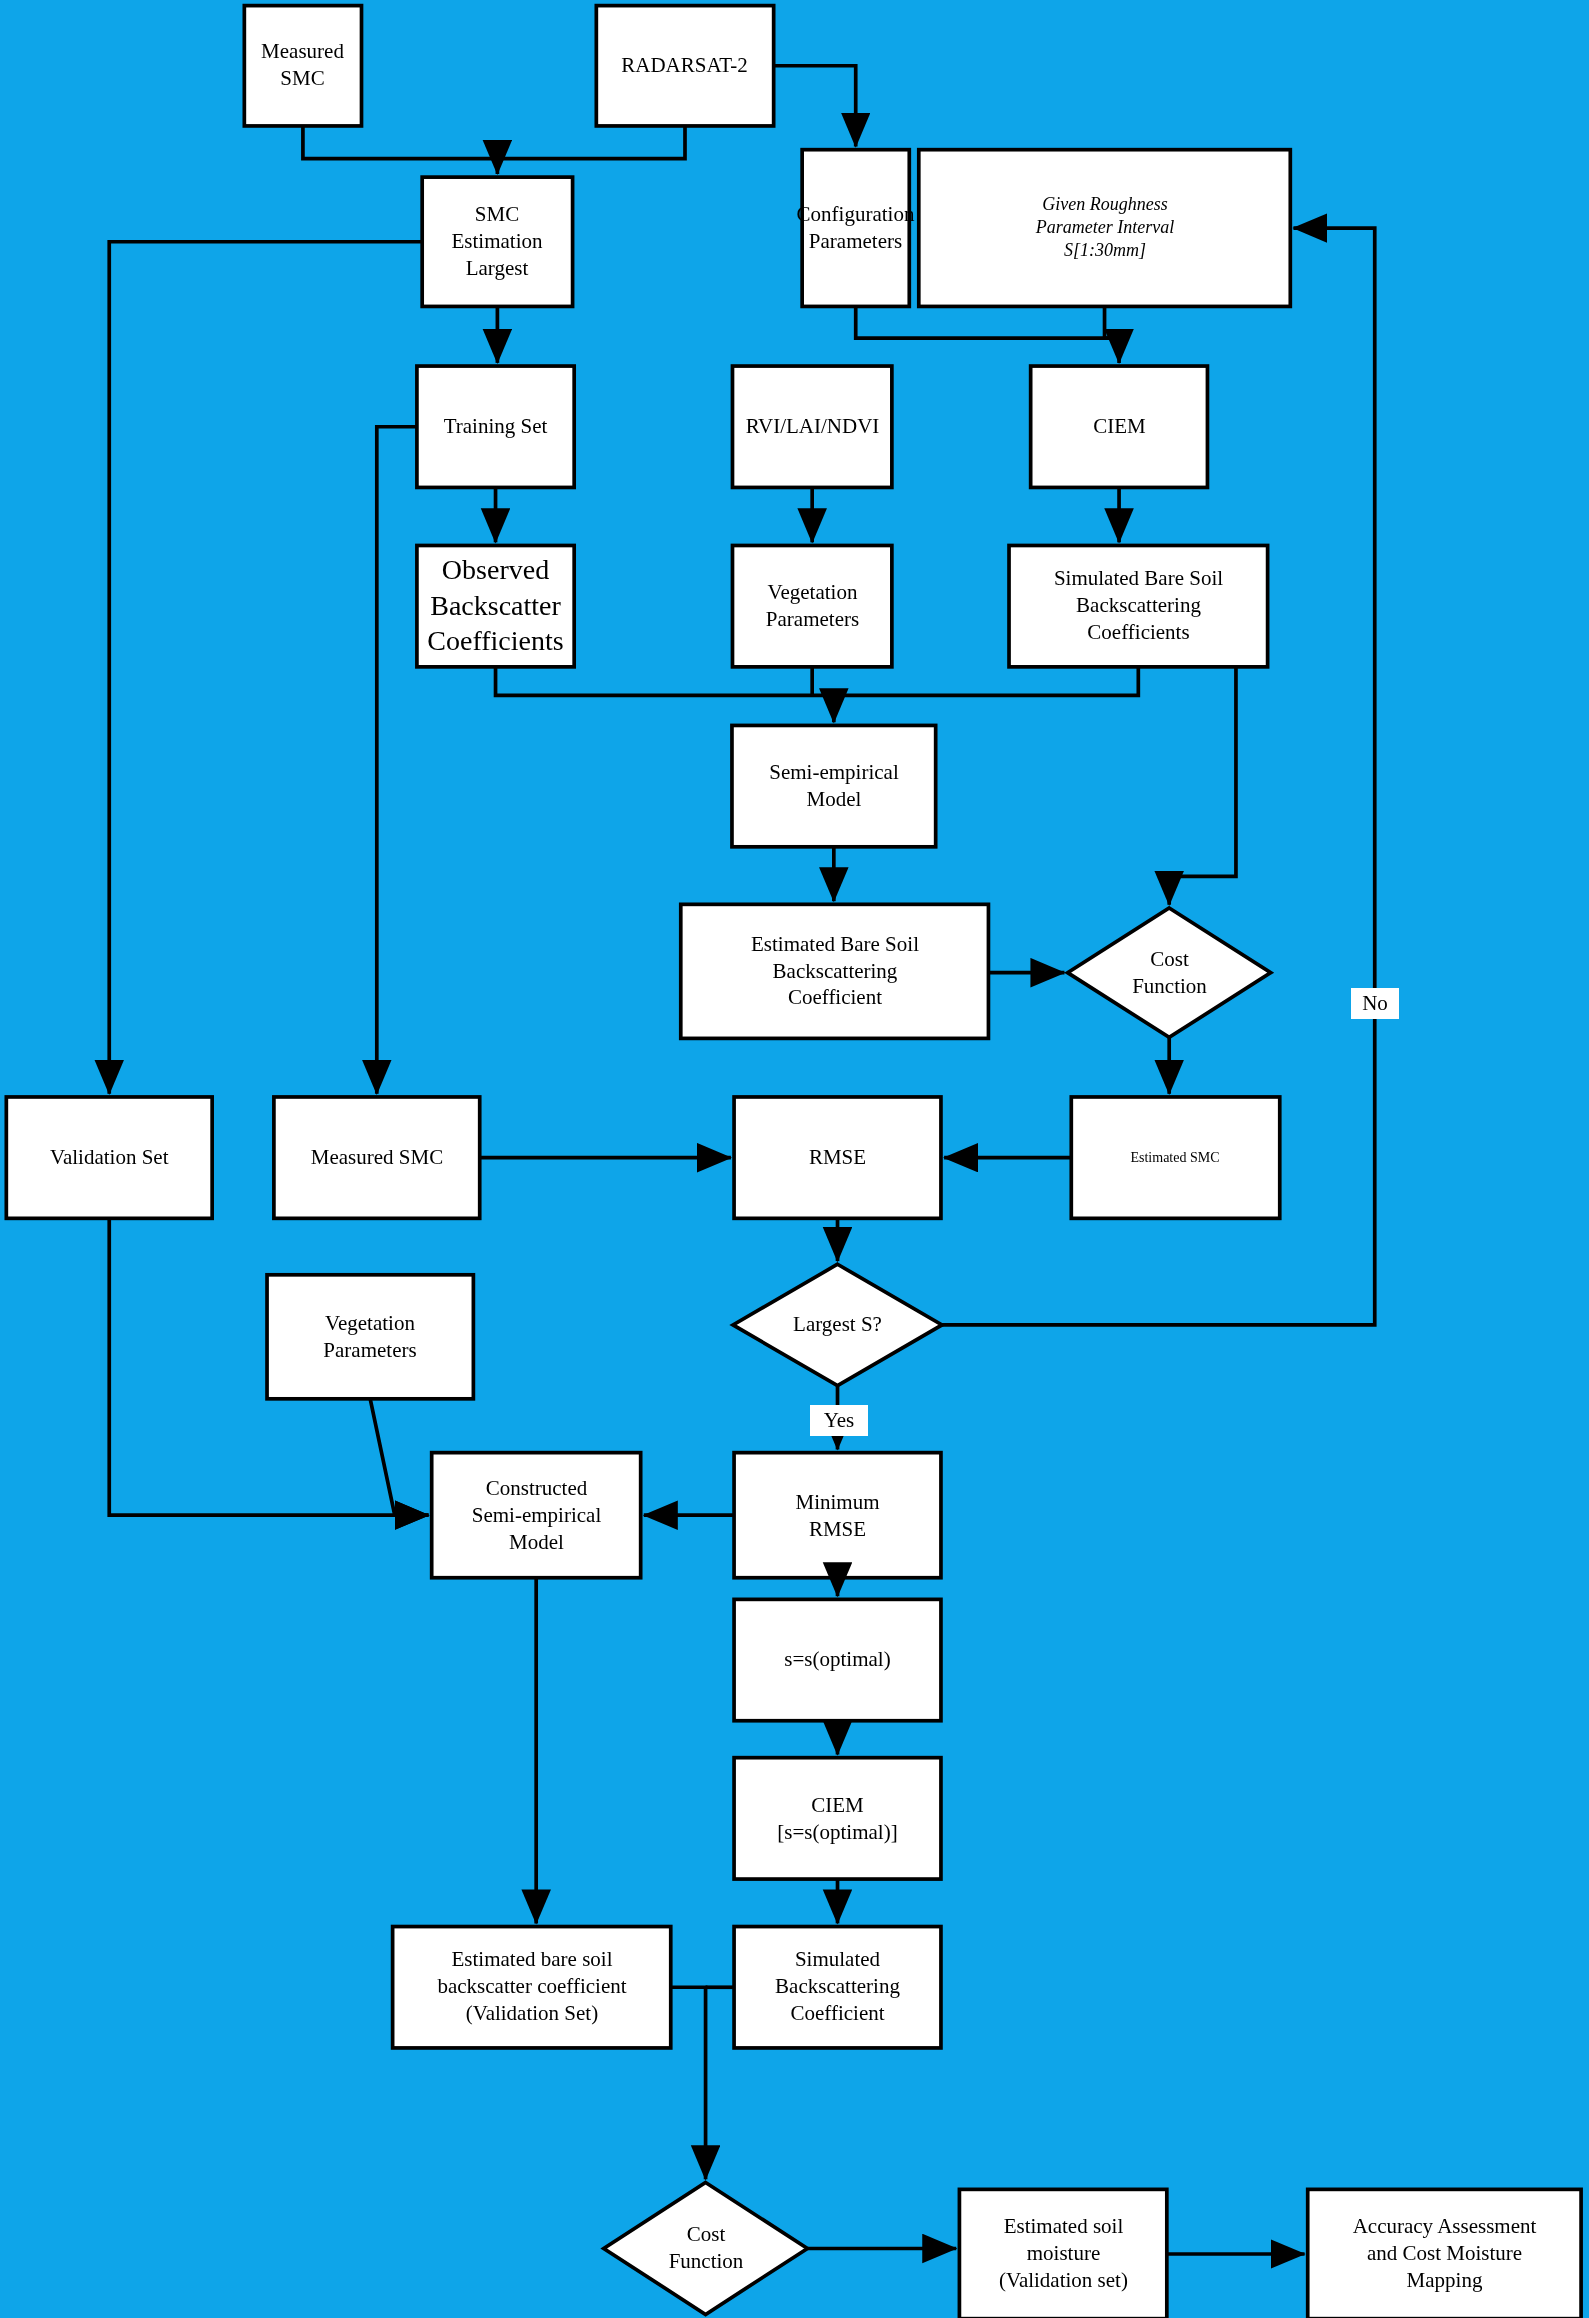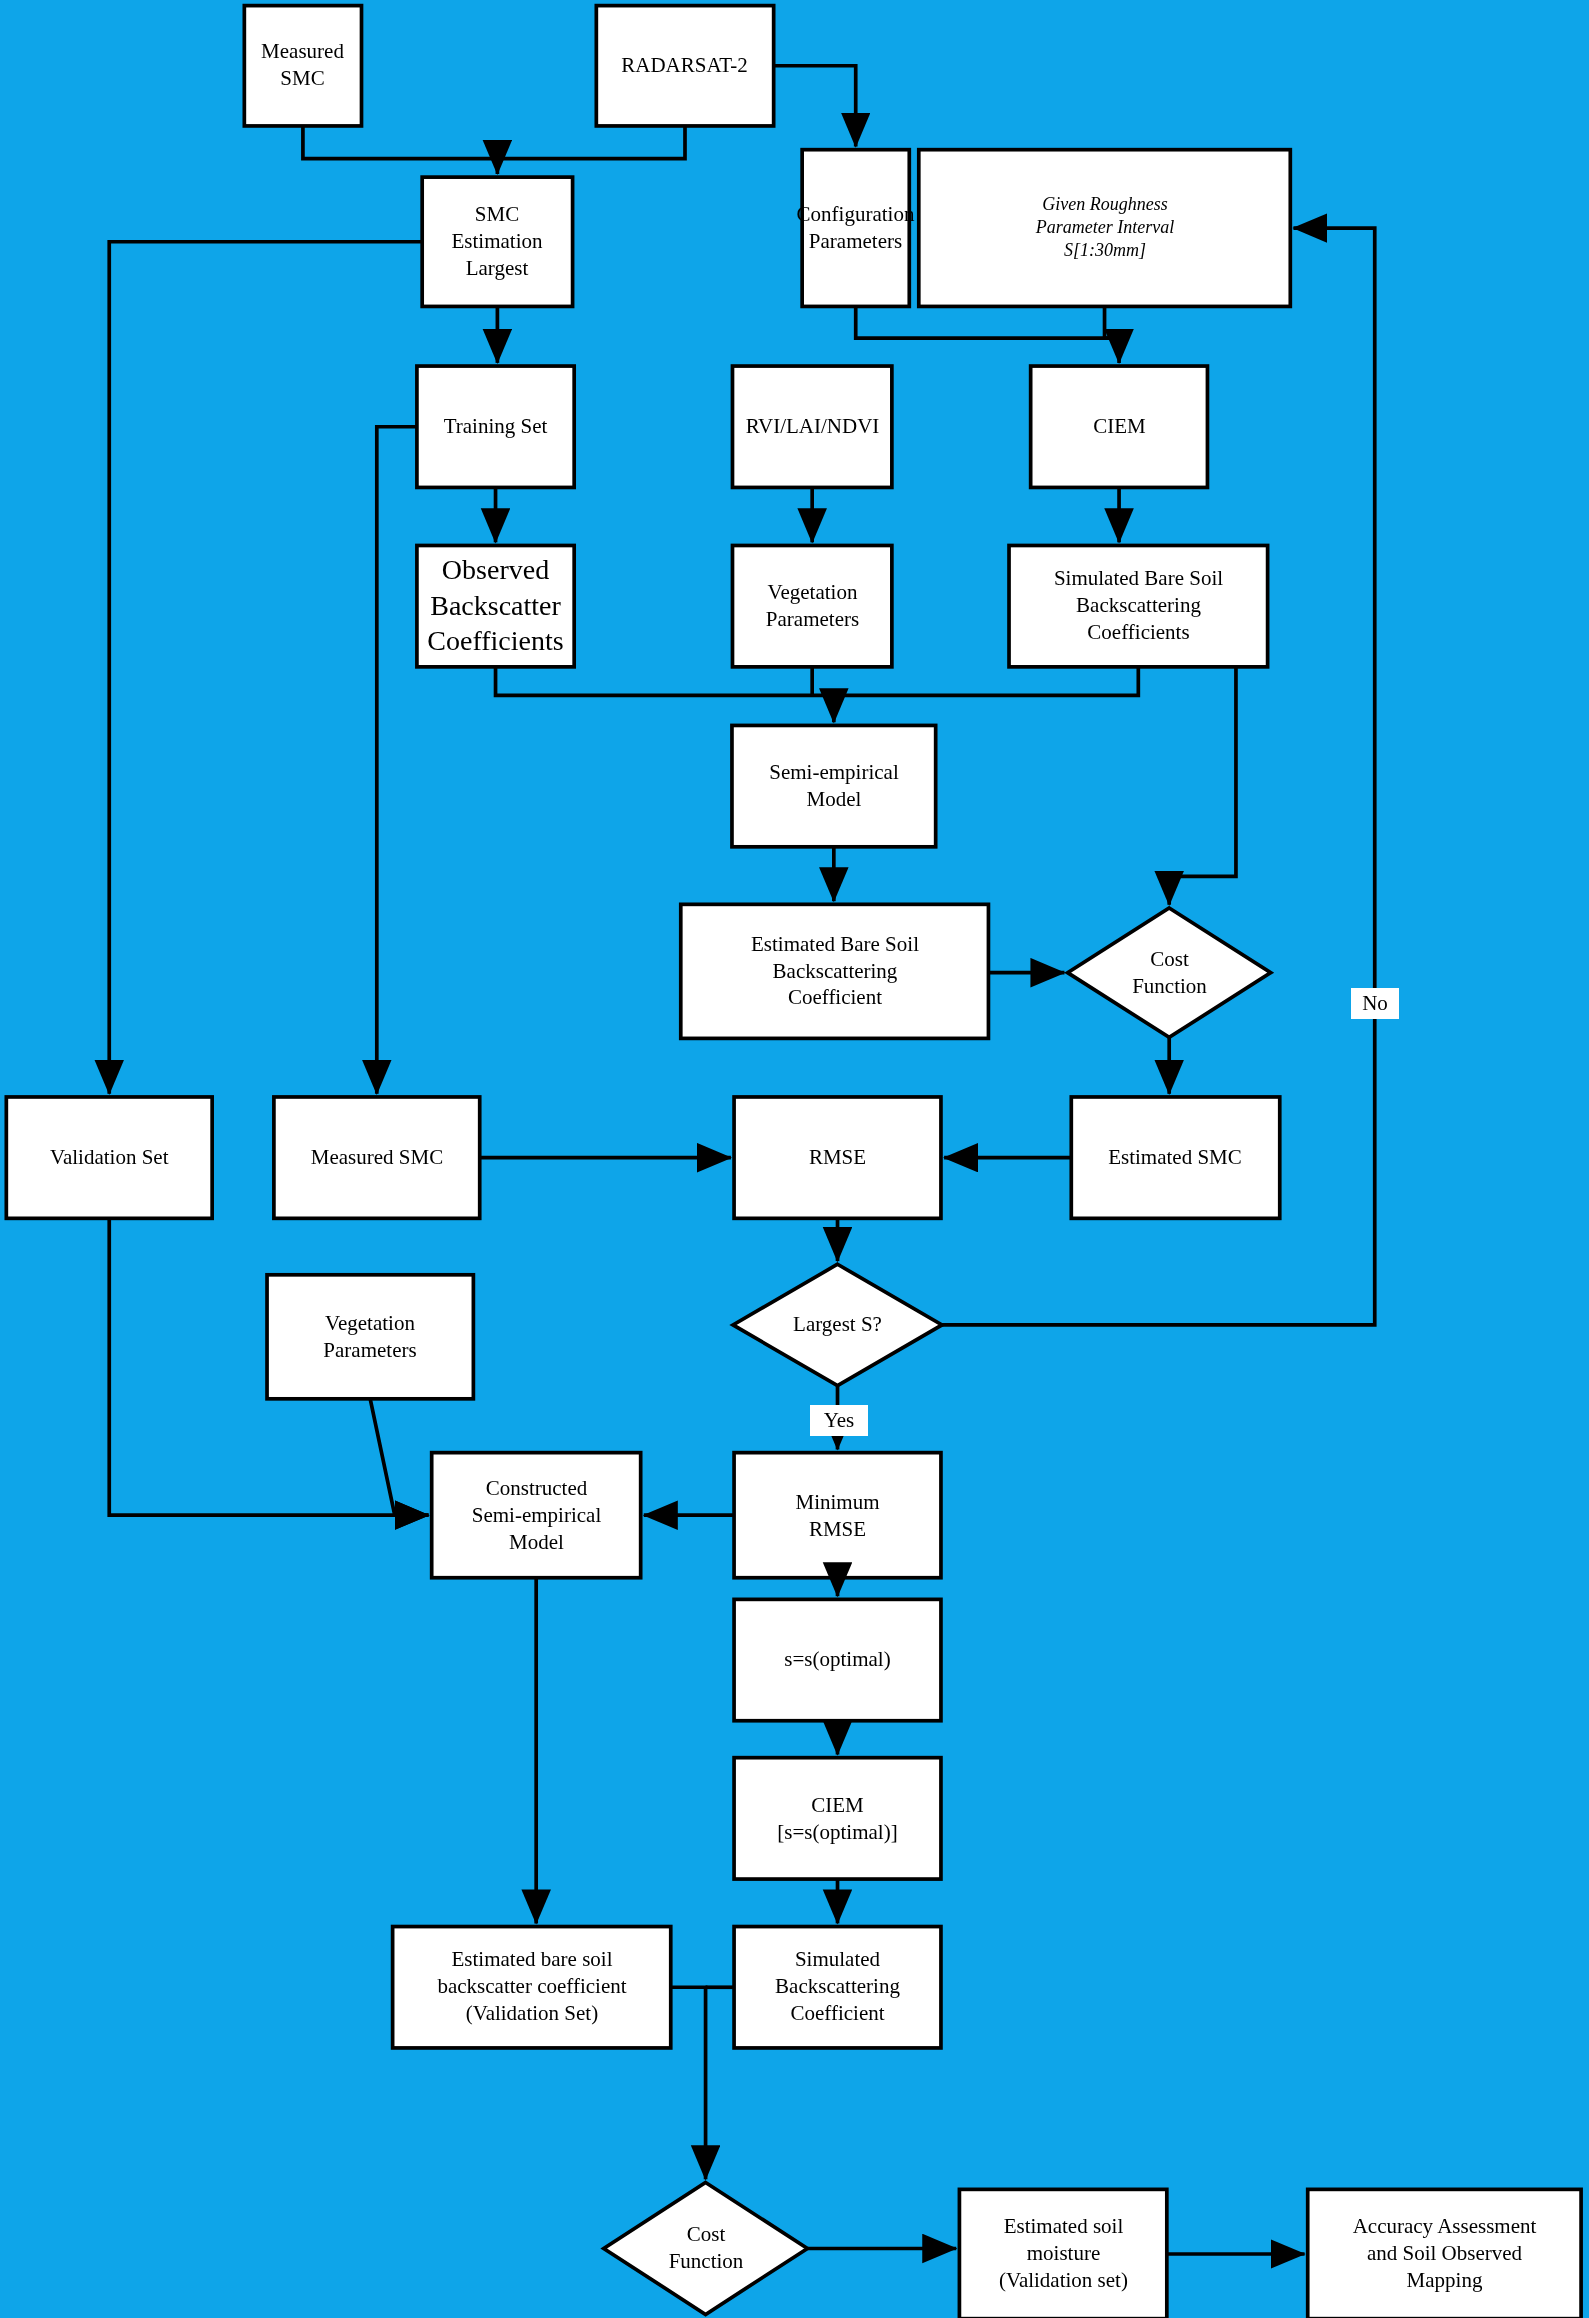--- a/index.html
+++ b/index.html
@@ -125,21 +125,21 @@
       <div class="node-label" style="left: 732px; top: 725px; width: 204px; height: 121px; font-size: 21px;">Semi-empirical
 Model</div>
       <div class="node-label" style="left: 681px; top: 904px; width: 308px; height: 134px; font-size: 21px;">Estimated Bare Soil
 Backscattering
 Coefficient</div>
       <div class="node-label" style="left: 1068px; top: 908px; width: 203px; height: 129px; font-size: 21px;">Cost
 Function</div>
       <div class="node-label" style="left: 6.3px; top: 1097px; width: 206px; height: 121px; font-size: 21px;">Validation Set</div>
       <div class="node-label" style="left: 274px; top: 1097px; width: 206px; height: 121px; font-size: 21px;">Measured SMC</div>
       <div class="node-label" style="left: 734px; top: 1097px; width: 207px; height: 121px; font-size: 21px;">RMSE</div>
-      <div class="node-label" style="left: 1071px; top: 1097px; width: 208px; height: 121px; font-size: 21px;">Estimated SMC</div>
+      <div class="node-label" style="left: 1071px; top: 1097px; width: 208px; height: 121px; font-size: 14px;">Estimated SMC</div>
       <div class="node-label" style="left: 733px; top: 1264px; width: 209px; height: 121px; font-size: 21px;">Largest S?</div>
       <div class="node-label" style="left: 267px; top: 1275px; width: 206px; height: 124px; font-size: 21px;">Vegetation
 Parameters</div>
       <div class="node-label" style="left: 432px; top: 1453px; width: 209px; height: 125px; font-size: 21px;">Constructed
 Semi-empirical
 Model</div>
       <div class="node-label" style="left: 734px; top: 1453px; width: 207px; height: 125px; font-size: 21px;">Minimum
 RMSE</div>
       <div class="node-label" style="left: 734px; top: 1599px; width: 207px; height: 121px; font-size: 21px;">s=s(optimal)</div>
       <div class="node-label" style="left: 734px; top: 1758px; width: 207px; height: 121px; font-size: 21px;">CIEM
@@ -149,21 +149,21 @@
 (Validation Set)</div>
       <div class="node-label" style="left: 734px; top: 1926px; width: 207px; height: 121px; font-size: 21px;">Simulated
 Backscattering
 Coefficient</div>
       <div class="node-label" style="left: 604px; top: 2182px; width: 204px; height: 132px; font-size: 21px;">Cost
 Function</div>
       <div class="node-label" style="left: 960px; top: 2189px; width: 207px; height: 129px; font-size: 21px;">Estimated soil
 moisture
 (Validation set)</div>
       <div class="node-label" style="left: 1308px; top: 2189px; width: 273px; height: 129px; font-size: 21px;">Accuracy Assessment
-and Soil Observed
+and Cost Moisture
 Mapping</div>
       <div class="edge-label" style="left: 1351px; top: 988px; width: 48px; height: 31px; font-size: 21px;">No</div>
       <div class="edge-label" style="left: 810px; top: 1405px; width: 58px; height: 31px; font-size: 21px;">Yes</div>
     </div>
   <div id="hits">
       <div class="hit" title="Measured SMC" style="left: 244px; top: 5.3px; width: 117px; height: 120px;"></div>
       <div class="hit" title="RADARSAT-2" style="left: 596px; top: 5.3px; width: 177px; height: 120px;"></div>
       <div class="hit" title="SMC
 Estimation
 Dataset" style="left: 422px; top: 177px; width: 150px; height: 129px;"></div>

